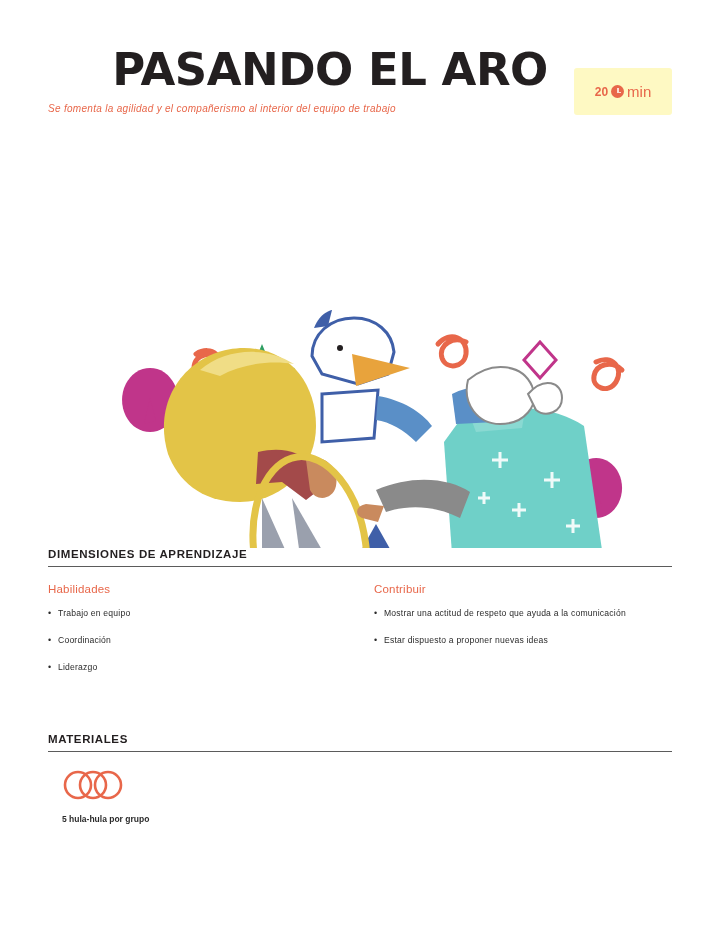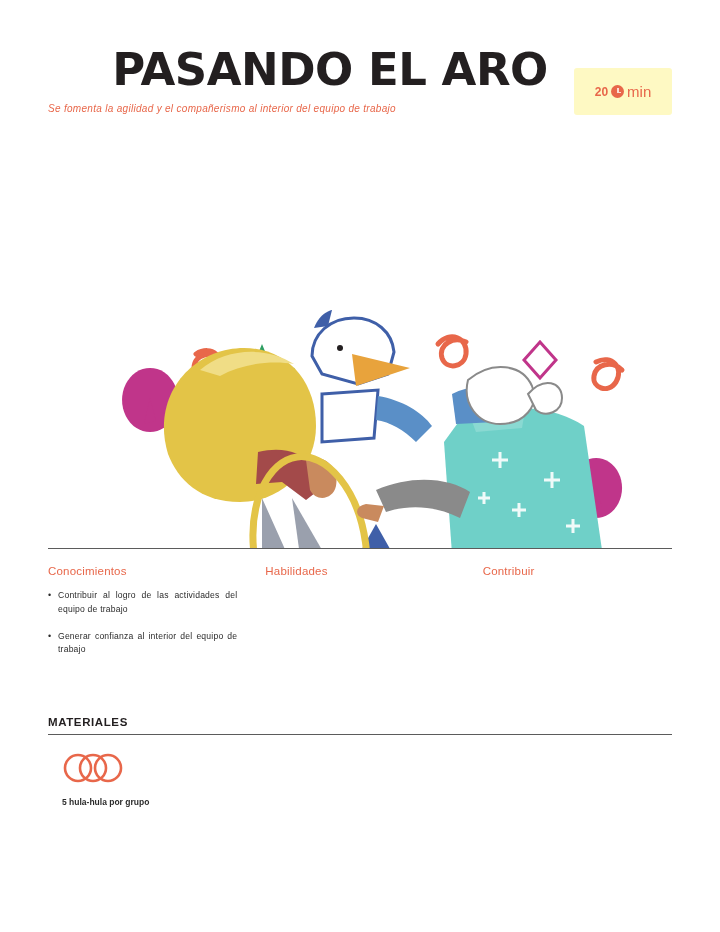--- a/index.html
+++ b/index.html
@@ -255,37 +255,40 @@
         </g>
         <path d="M464 484 c-12 18 -10 36 2 42 l34 0 c8 -14 4 -32 -6 -44 z" fill="#8a8a8a"></path>
         <path d="M558 486 c-10 18 -8 36 4 42 l34 0 c8 -14 4 -32 -6 -44 z" fill="#8a8a8a"></path>
         <path d="M380 438 c-6 4 -6 14 2 18 l34 4 l4 -24 z" fill="#e8493c"></path>
         <path d="M416 430 l22 6 l-4 24 l-22 -4 z" fill="#e8674a"></path>
       </g>
     </svg>
   </div>
 
   <div class="section">
+    <div class="section-title">DIMENSIONES DE APRENDIZAJE</div>
     <div class="rule"></div>
 
     <div class="cols">
+
       <div class="col">
-        <div class="col-head">Conocimientos</div>
+        <div class="col-head">Habilidades</div>
         <ul class="bullets">
-          <li>Contribuir al logro de las actividades del equipo de trabajo</li>
-          <li>Generar confianza al interior del equipo de trabajo</li>
+          <li>Trabajo en equipo</li>
+          <li>Coordinación</li>
+          <li>Liderazgo</li>
         </ul>
       </div>
 
       <div class="col">
-        <div class="col-head">Habilidades</div>
-      </div>
-
-      <div class="col">
         <div class="col-head">Contribuir</div>
+        <ul class="bullets">
+          <li>Mostrar una actitud de respeto que ayuda a la comunicación</li>
+          <li>Estar dispuesto a proponer nuevas ideas</li>
+        </ul>
       </div>
     </div>
   </div>
 
   <div class="section materials">
     <div class="section-title">MATERIALES</div>
     <div class="rule"></div>
 
     <div class="material-item">
       <svg width="70" height="34" viewBox="0 0 70 34" xmlns="http://www.w3.org/2000/svg">

